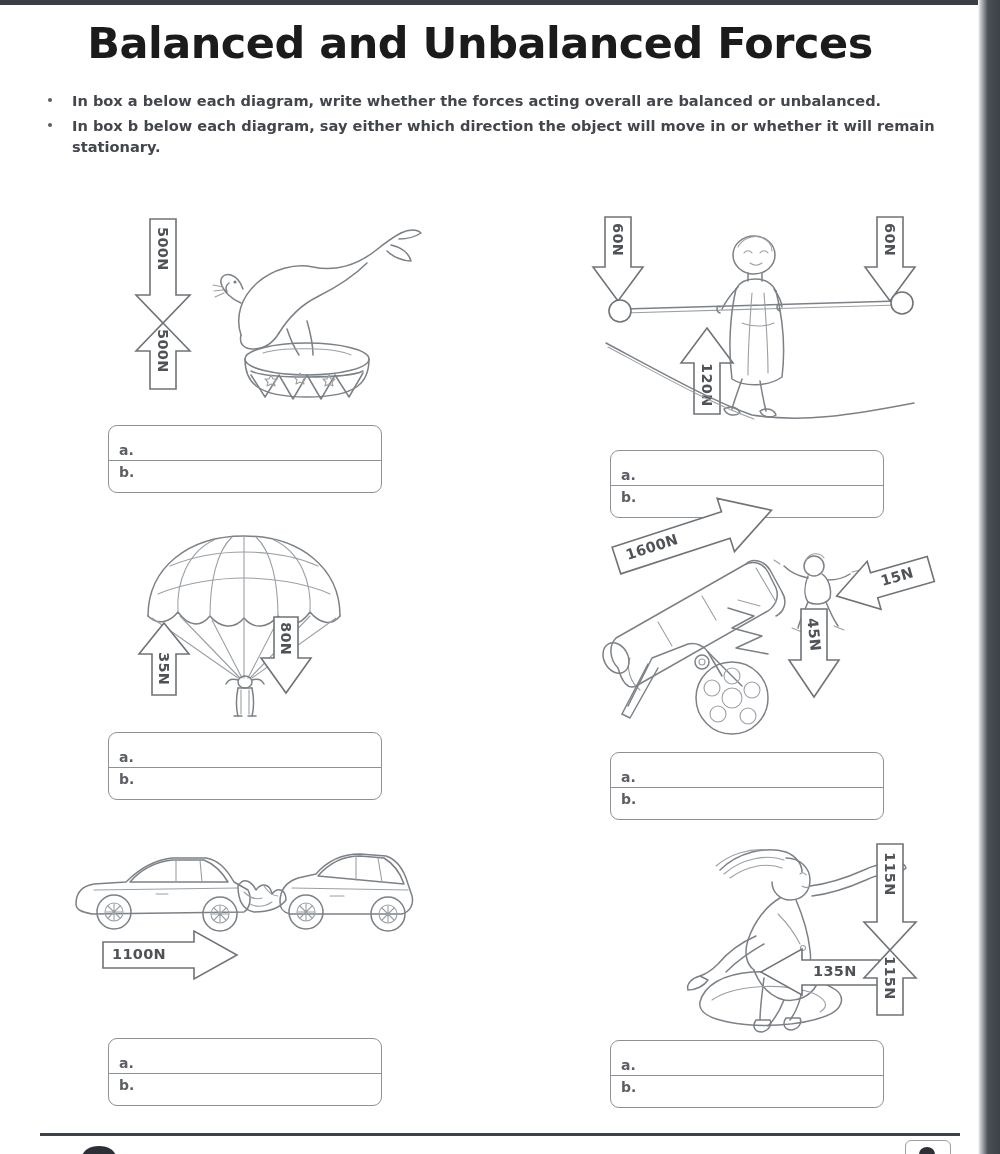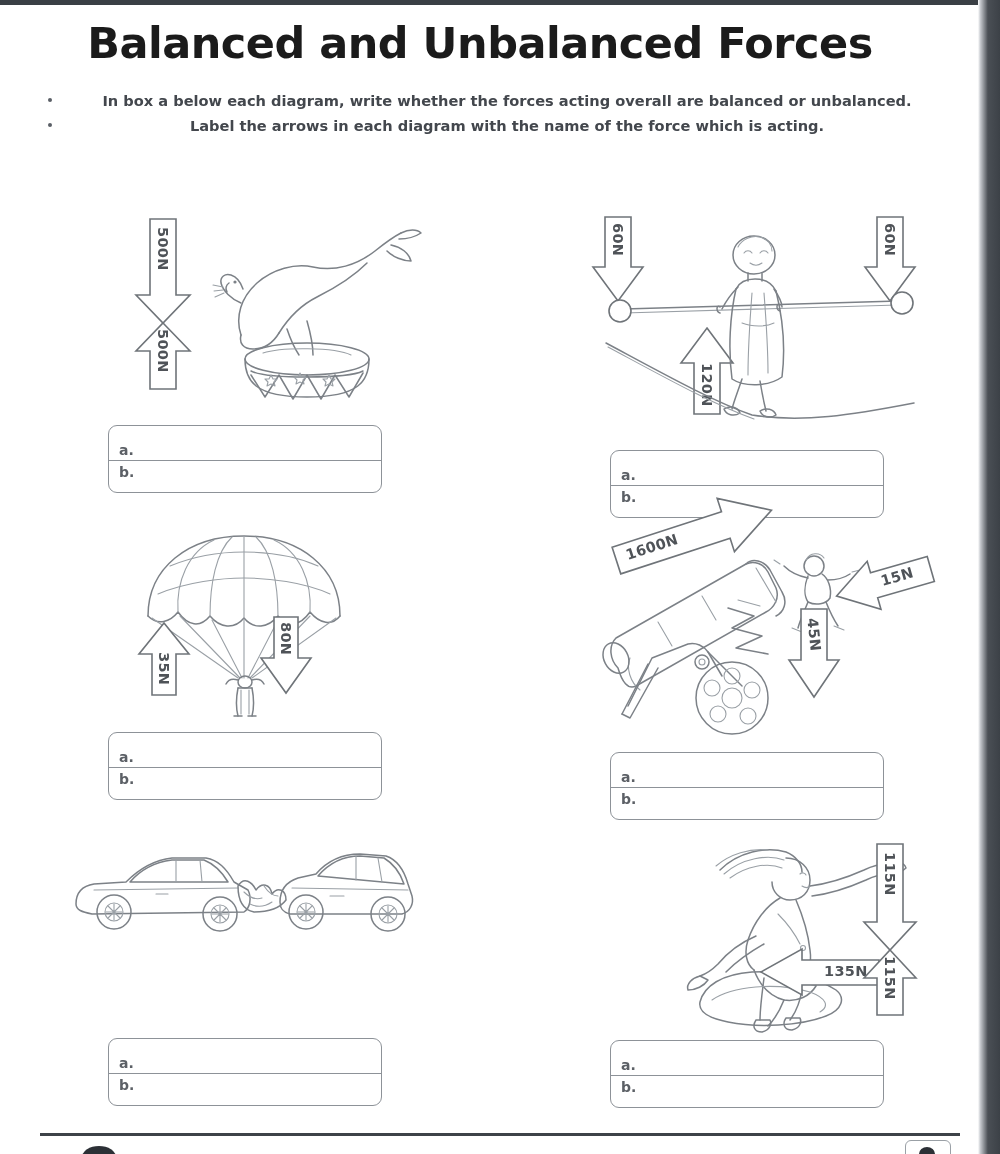--- a/index.html
+++ b/index.html
@@ -30,21 +30,21 @@
     position:absolute;left:0;top:18px;width:960px;
     text-align:center;margin:0;
     font-family:"DejaVu Sans", sans-serif;
     font-weight:bold;
     font-size:43px;
     letter-spacing:-0.5px;
     color:#1b1b1b;
   }
 
   .bullets{
-    position:absolute;left:42px;top:90px;width:900px;text-align:center;
+    position:absolute;left:42px;top:90px;width:900px;
   }
   .bullet{
     position:relative;
     padding-left:30px;
     margin-bottom:4px;
     font-family:"DejaVu Sans", sans-serif;
     font-size:14.6px;
     font-weight:600;
     line-height:21px;
     color:#43474d;
@@ -119,21 +119,21 @@
 <body>
 
 <div class="page">
   <div class="topbar"></div>
   <div class="sheet"></div>
 
   <h1 class="title">Balanced and Unbalanced Forces</h1>
 
   <div class="bullets">
     <div class="bullet">In box a below each diagram, write whether the forces acting overall are balanced or unbalanced.</div>
-    <div class="bullet">Label the arrows in each diagram with the name of the force which is acting.</div>
+    <div class="bullet">In box b below each diagram, say either which direction the object will move in or whether it will remain stationary.</div>
   </div>
 
   <div class="cell" style="left:100px;top:215px;width:330px;height:300px;">
 
     <div class="art" style="left:28px;top:2px;">
       <svg width="70" height="175" viewBox="0 0 70 175">
 
         <polygon class="arrowshape" points="22,2 48,2 48,78 62,78 35,106 8,78 22,78"></polygon>
 
         <polygon class="arrowshape" points="35,106 62,134 48,134 48,172 22,172 22,134 8,134"></polygon>
@@ -405,20 +405,26 @@
 
         <circle class="stroke" cx="238" cy="66" r="17"></circle>
         <circle class="strokeL" cx="238" cy="66" r="9"></circle>
         <path class="strokeL" d="M238,58 L238,74 M230,66 L246,66 M232,60 L244,72 M244,60 L232,72"></path>
         <circle class="stroke" cx="320" cy="68" r="17"></circle>
         <circle class="strokeL" cx="320" cy="68" r="9"></circle>
         <path class="strokeL" d="M320,60 L320,76 M312,68 L328,68 M314,62 L326,74 M326,62 L314,74"></path>
       </svg>
     </div>
 
+    <div class="art" style="left:40px;top:88px;">
+      <svg width="140" height="54" viewBox="0 0 140 54">
+        <polygon class="arrowshape" points="3,14 94,14 94,3 137,27 94,51 94,40 3,40"></polygon>
+      </svg>
+      <span class="arrowlabel" style="position:absolute;left:12px;top:18px;">1100N</span>
+    </div>
 
 
     <div class="ansbox" style="left:48px;top:198px;width:274px;height:68px;">
       <div class="ansline" style="top:34px;"></div>
       <div class="anslabel" style="left:10px;top:16px;">a.</div>
       <div class="anslabel" style="left:10px;top:38px;">b.</div>
     </div>
   </div>
 
   <div class="cell" style="left:560px;top:840px;width:380px;height:300px;">
@@ -460,21 +466,21 @@
         <path class="stroke" d="M40,158 C44,142 62,130 92,128 C124,126 158,134 176,146 C186,154 182,166 166,172 C140,182 98,184 68,178 C48,174 38,168 40,158 z"></path>
         <path class="strokeL" d="M52,156 C72,142 116,138 150,148 C166,154 170,162 160,168"></path>
       </svg>
     </div>
 
 
     <div class="art" style="left:198px;top:106px;">
       <svg width="124" height="52" viewBox="0 0 124 52">
         <polygon class="arrowshape" points="3,26 44,3 44,14 121,14 121,39 44,39 44,49"></polygon>
       </svg>
-      <span class="arrowlabel" style="position:absolute;left:66px;top:17px;">135N</span>
+      <span class="arrowlabel" style="position:absolute;left:55px;top:17px;">135N</span>
     </div>
 
     <div class="art" style="left:300px;top:2px;">
       <svg width="60" height="176" viewBox="0 0 60 176">
         <polygon class="arrowshape" points="17,2 43,2 43,80 56,80 30,108 4,80 17,80"></polygon>
         <polygon class="arrowshape" points="30,108 56,136 43,136 43,173 17,173 17,136 4,136"></polygon>
       </svg>
       <span class="arrowlabel vtext" style="position:absolute;left:22px;top:10px;">115N</span>
       <span class="arrowlabel vtext" style="position:absolute;left:22px;top:114px;">115N</span>
     </div>

